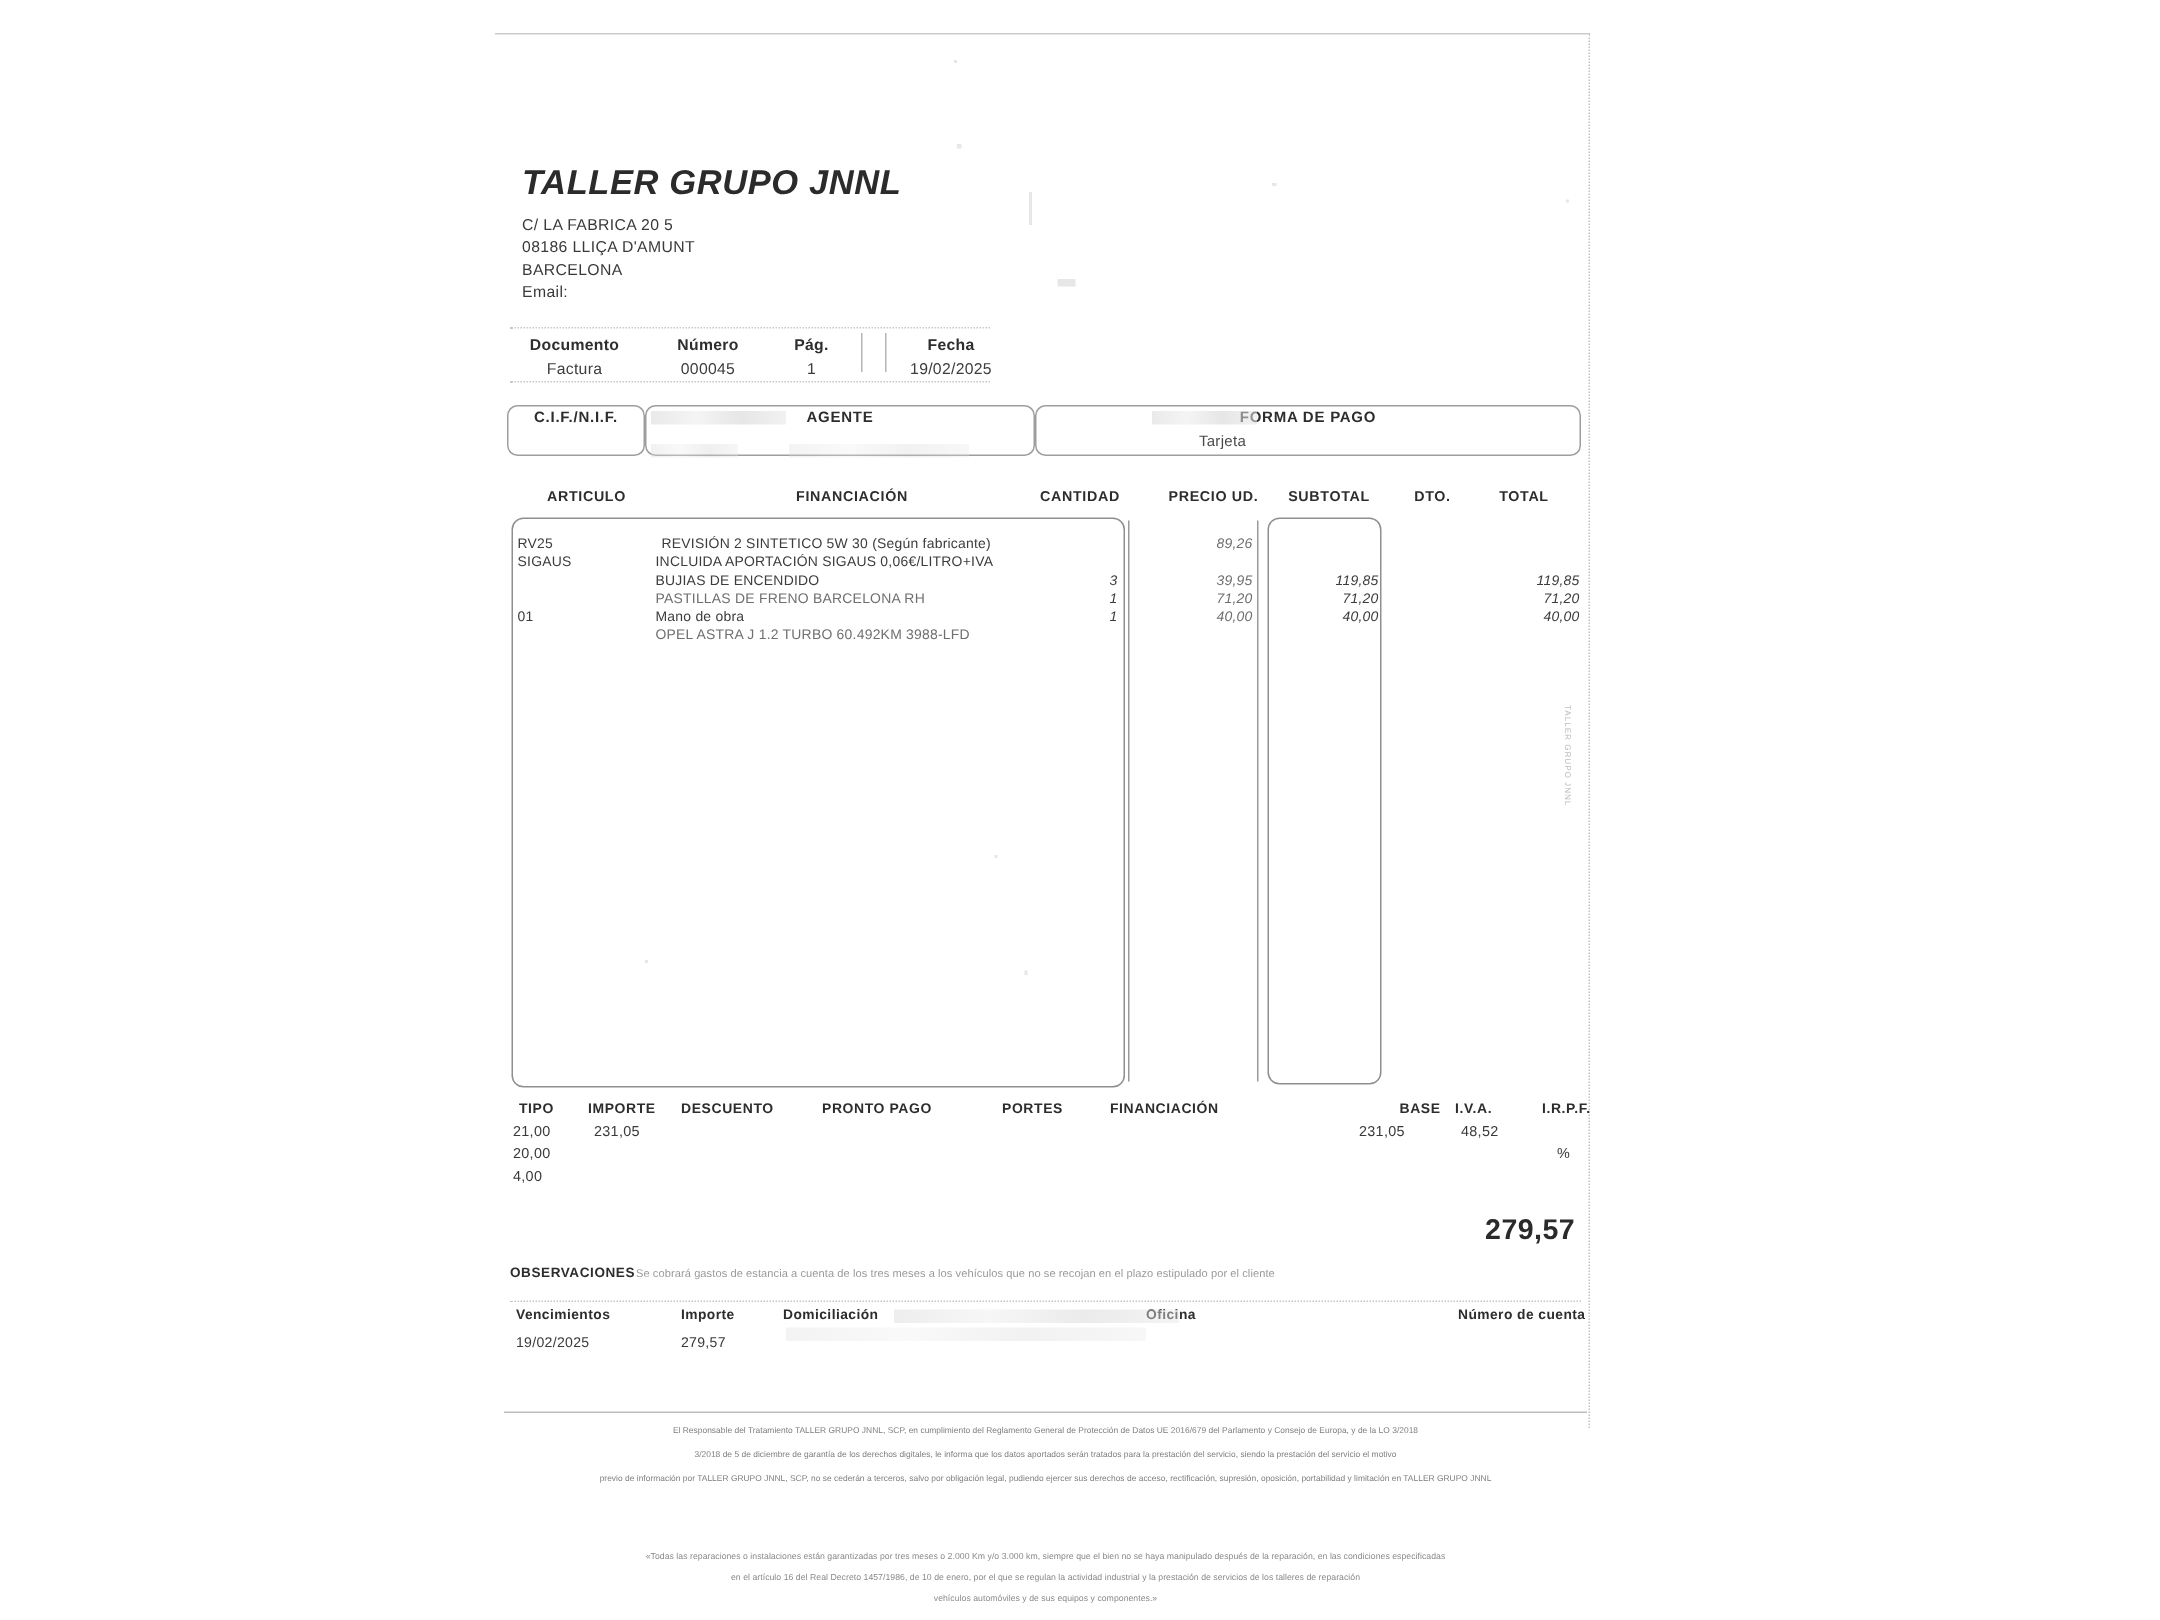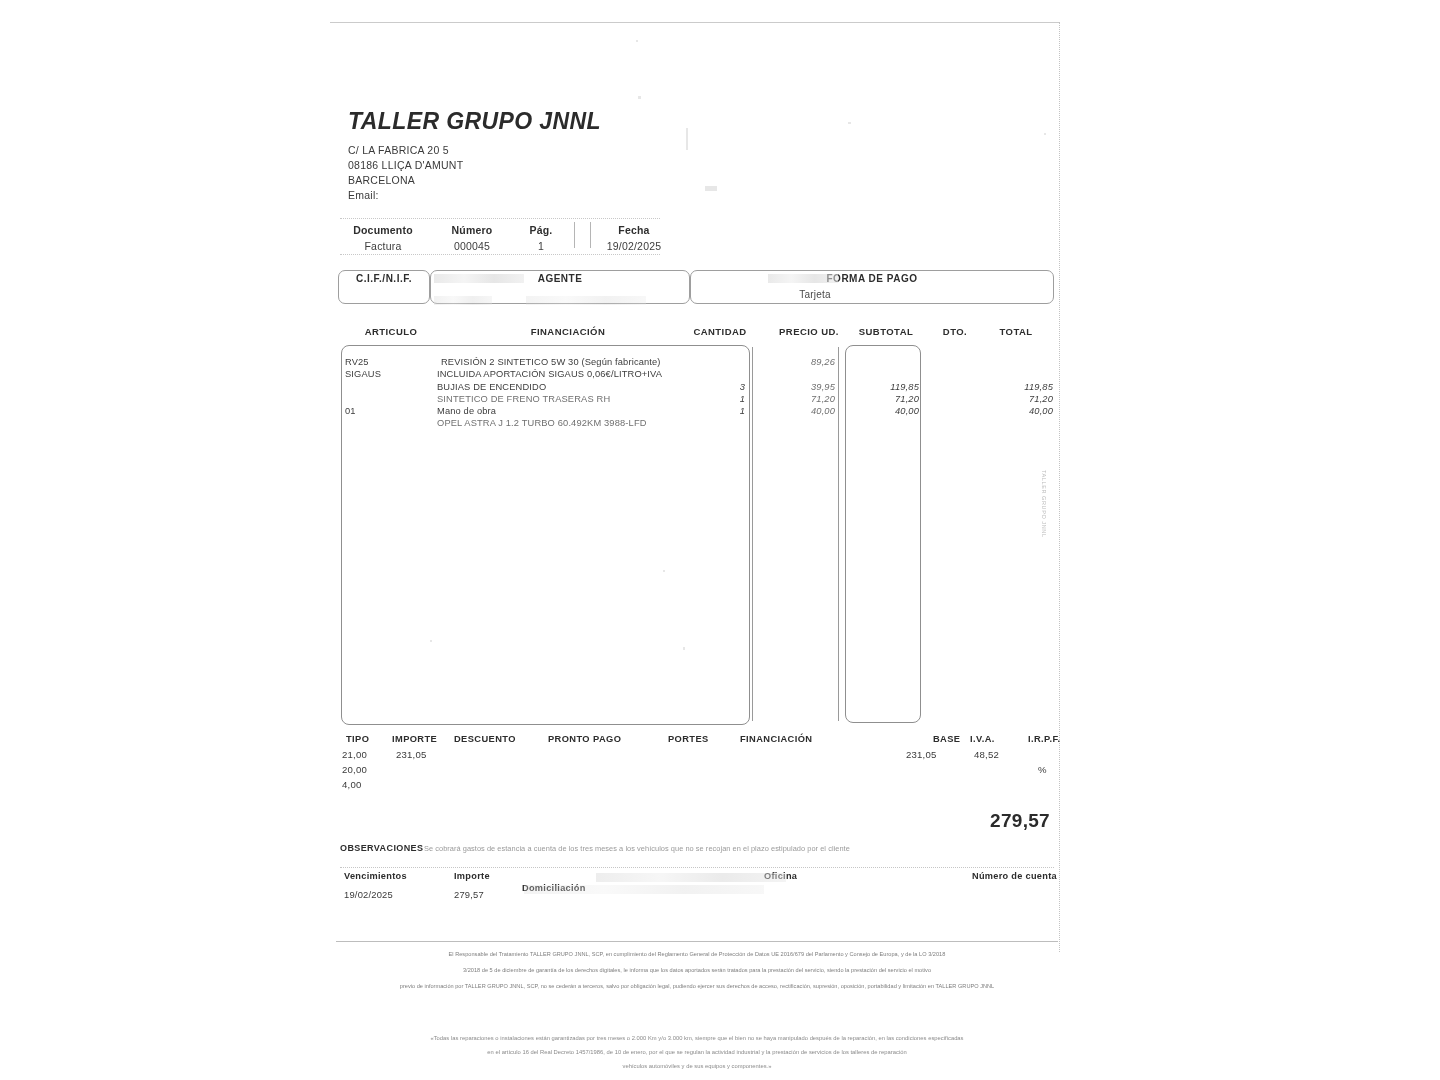--- a/index.html
+++ b/index.html
@@ -440,21 +440,21 @@
     <div class="cell" style="left:96px;">BUJIAS DE ENCENDIDO</div>
     <div class="cell num" style="left:360px; width:44px;">3</div>
     <div class="cell num faded" style="left:410px; width:84px;">39,95</div>
     <div class="cell num" style="left:504px; width:74px;">119,85</div>
     <div class="cell num" style="left:584px; width:54px;"></div>
     <div class="cell num" style="left:642px; width:70px;">119,85</div>
   </div>
 
   <div class="item-row" style="left:341px; top:394px; width:718px;">
     <div class="cell" style="left:4px;"></div>
-    <div class="cell faded" style="left:96px;">SINTETICO DE FRENO TRASERAS RH</div>
+    <div class="cell faded" style="left:96px;">PASTILLAS DE FRENO BARCELONA RH</div>
     <div class="cell num" style="left:360px; width:44px;">1</div>
     <div class="cell num faded" style="left:410px; width:84px;">71,20</div>
     <div class="cell num" style="left:504px; width:74px;">71,20</div>
     <div class="cell num" style="left:584px; width:54px;"></div>
     <div class="cell num" style="left:642px; width:70px;">71,20</div>
   </div>
 
   <div class="item-row" style="left:341px; top:406px; width:718px;">
     <div class="cell" style="left:4px;">01</div>
     <div class="cell" style="left:96px;">Mano de obra</div>
@@ -516,21 +516,21 @@
   <div id="obs">
     <div class="obs-label">OBSERVACIONES</div>
     <div class="obs-text">Se cobrará gastos de estancia a cuenta de los tres meses a los vehículos que no se recojan en el plazo estipulado por el cliente</div>
   </div>
 
   <div id="venc">
     <div class="venc-rule" style="left:0;   top:-4px; width:714px;"></div>
 
     <div class="venc-head" style="left:4px;">Vencimientos</div>
     <div class="venc-head" style="left:114px;">Importe</div>
-    <div class="venc-head" style="left:182px;margin-top:12px;">Domiciliación</div>
+    <div class="venc-head" style="left:182px;">Domiciliación</div>
     <div class="venc-head" style="left:424px;">Oficina</div>
     <div class="venc-head" style="left:632px;">Número de cuenta</div>
 
     <div class="venc-val" style="left:4px;">19/02/2025</div>
     <div class="venc-val" style="left:114px;">279,57</div>
     <div class="venc-val" style="left:182px;"></div>
 
     <div class="smudge" style="left:256px; top:2px;  width:190px; opacity:.45;"></div>
     <div class="smudge" style="left:184px; top:14px; width:240px; opacity:.3;"></div>
   </div>

